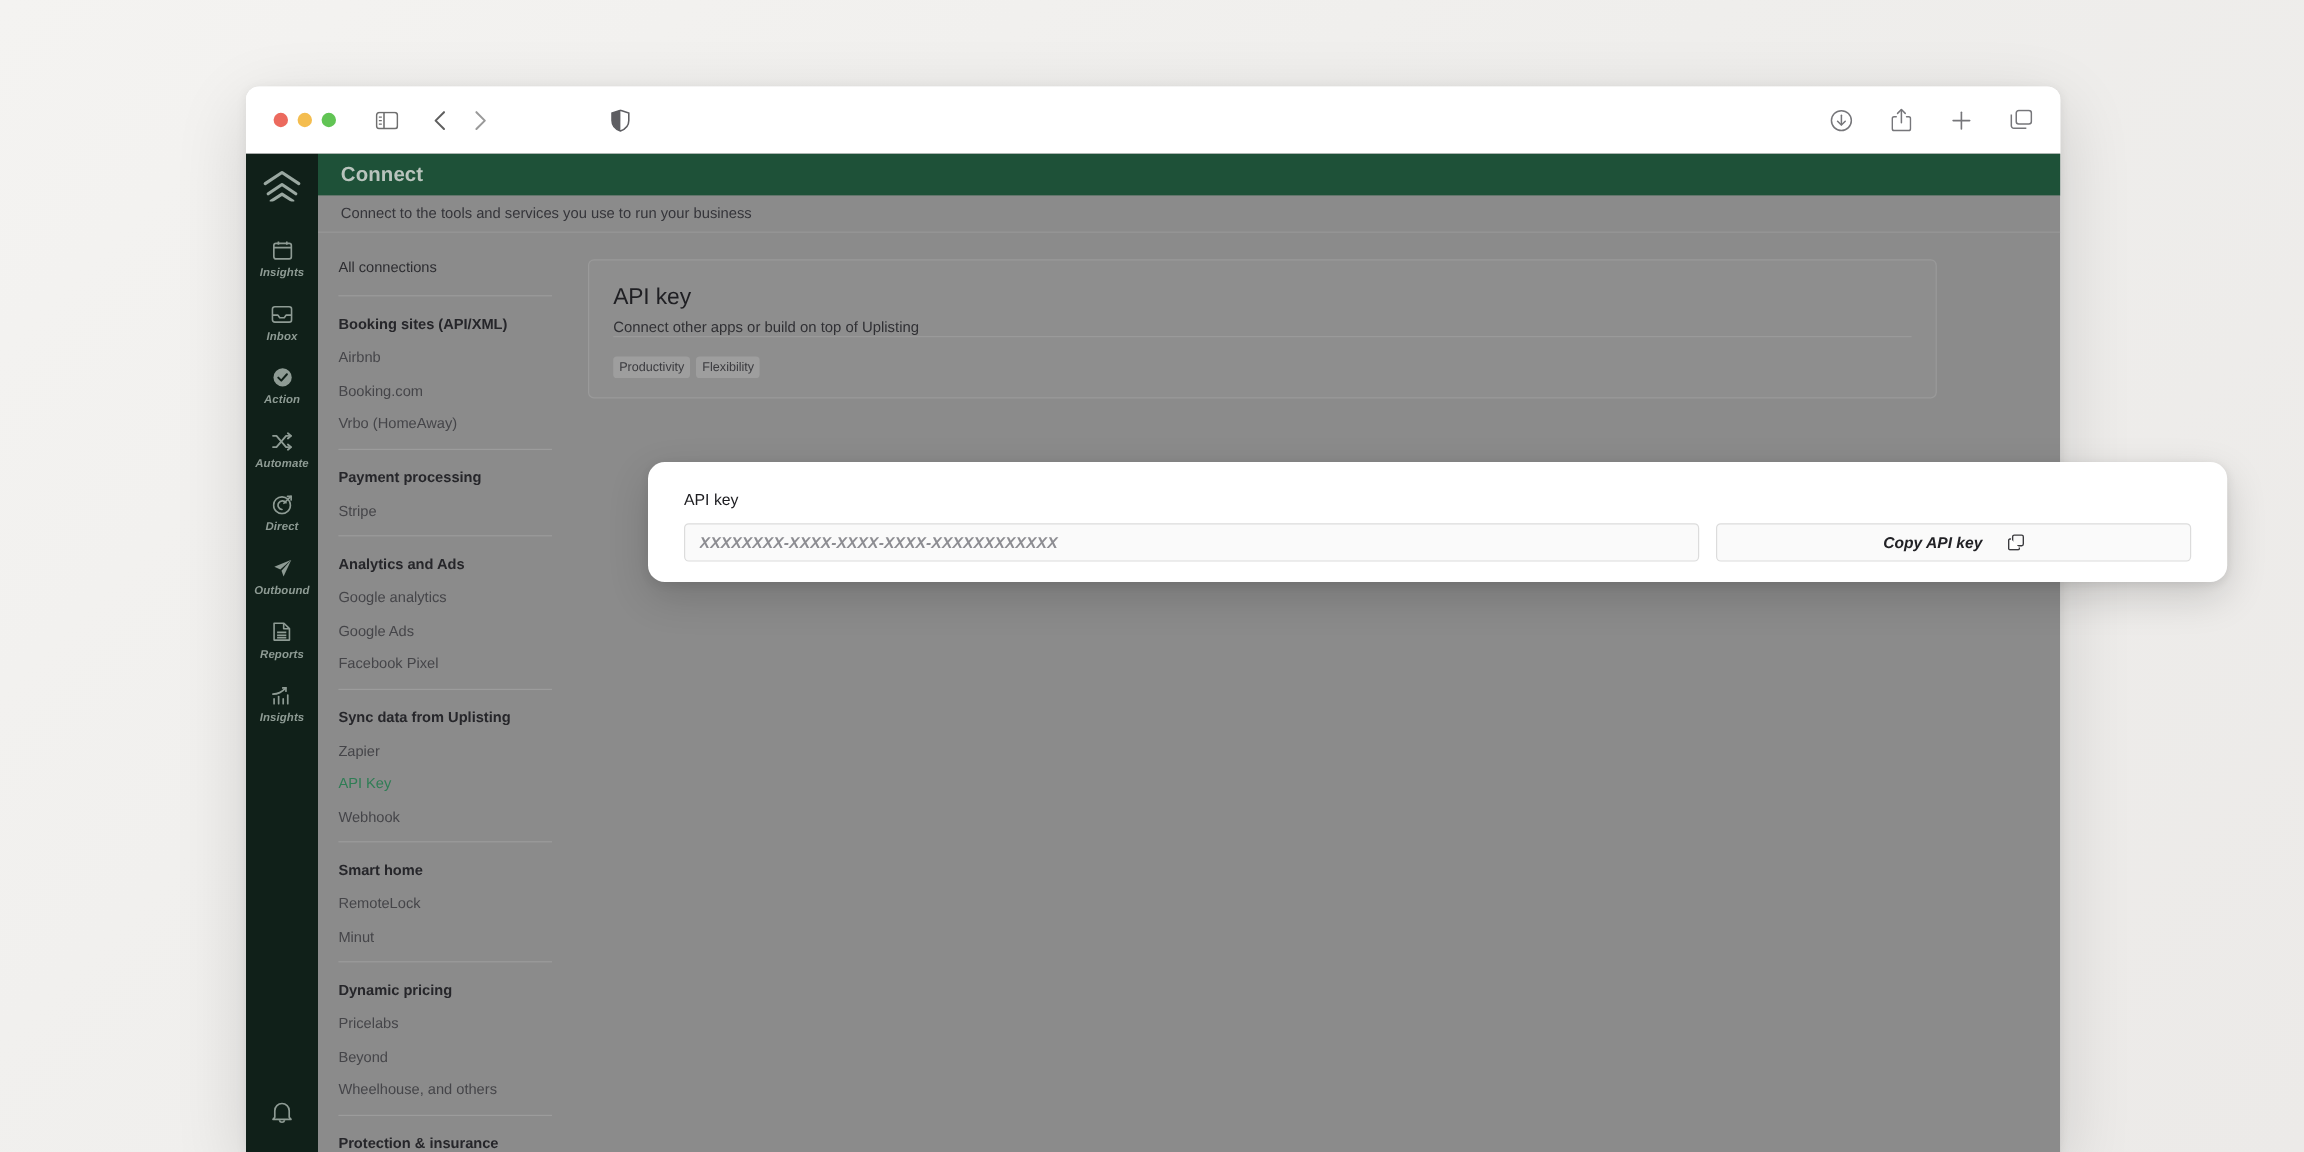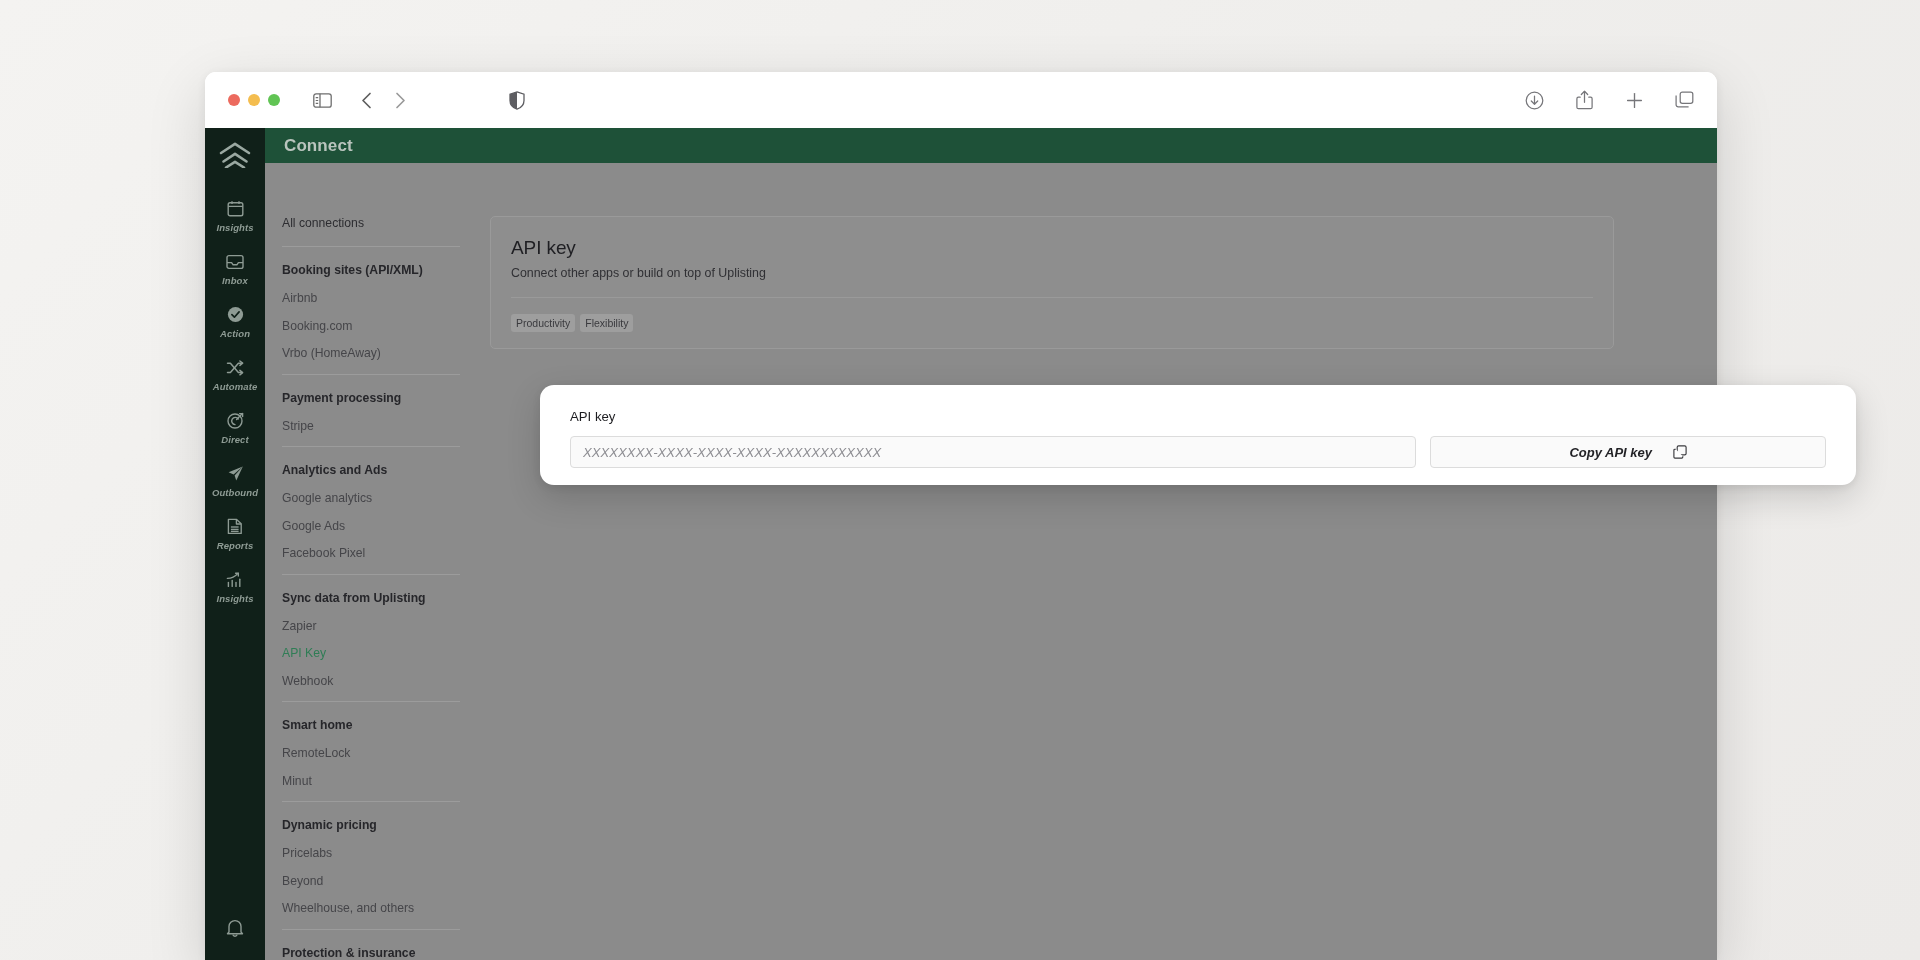--- a/index.html
+++ b/index.html
@@ -165,21 +165,21 @@
     padding: 22px 38px 0 30px;
   }
   .card {
     width: 1124px;
     border: 1px solid #9a9a9a;
     border-radius: 5px;
     background: rgba(255,255,255,0.03);
     padding: 20px 20px 16px 20px;
   }
   .card-title { font-size: 19px; color: #1f1f23; margin-bottom: 7px; letter-spacing: -0.1px; }
-  .card-sub { font-size: 12.4px; color: #303034; margin-bottom: 17px; }
+  .card-sub { font-size: 12.4px; color: #303034; margin-bottom: 0; }
   .card-div { height: 1px; background: #9a9a9a; margin: 0 0 16px 0; }
   .card-note {
     font-size: 12.2px; font-weight: bold; font-style: italic;
     color: #1e1e22; margin-bottom: 15px; letter-spacing: -0.05px;
   }
   .card-note .lnk {
     color: #2d6f4c;
     background: rgba(180,210,190,0.38);
   }
   .tags { display: flex; gap: 5px; }
@@ -202,21 +202,21 @@
   }
   .kp-label { font-size: 13.2px; color: #1d1d21; margin-bottom: 12px; }
   .kp-row { display: flex; gap: 14px; align-items: center; }
   .kp-input {
     width: 868px; height: 32px;
     background: #fafafa;
     border: 1px solid #dcdcdc;
     border-radius: 4px;
     padding: 0 12px;
     font-family: "Liberation Sans", sans-serif;
-    font-size: 13px; font-style: italic; font-weight: normal;
+    font-size: 13px; font-style: italic; font-weight: bold;
     color: #8d8d92;
     letter-spacing: 0.1px;
   }
   .kp-input::placeholder { color: #8d8d92; opacity: 1; }
   .kp-btn {
     width: 406px; height: 32px;
     background: #fafafa;
     border: 1px solid #dcdcdc;
     border-radius: 4px;
     display: flex; align-items: center; justify-content: center; gap: 21px;
@@ -409,20 +409,23 @@
           <svg width="18" height="20" viewBox="0 0 18 20" fill="none" stroke="currentColor" stroke-width="1.4" stroke-linejoin="round">
             <path d="M3 14 V8.6 A6 6 0 0 1 15 8.6 V14 L16.5 15.8 H1.5 Z"></path>
             <path d="M6.8 16.6 A2.3 2.3 0 0 0 11.2 16.6"></path>
           </svg>
         </div>
       </div>
 
       <div class="app-header">
         <span class="h-title">Connect</span>
       </div>
+      <div class="app-subheader">
+        <span class="s-text">Connect to the tools and services you use to run your business</span>
+      </div>
 
       <div class="conn-col">
         <div class="conn-all">All connections</div>
         <div class="conn-rule"></div>
         <div id="conn-groups">
             <div class="conn-group-title">Booking sites (API/XML)</div>
             <div class="conn-item">Airbnb</div>
             <div class="conn-item">Booking.com</div>
             <div class="conn-item">Vrbo (HomeAway)</div>
             <div class="conn-rule" style="margin-top: 3px;"></div>

